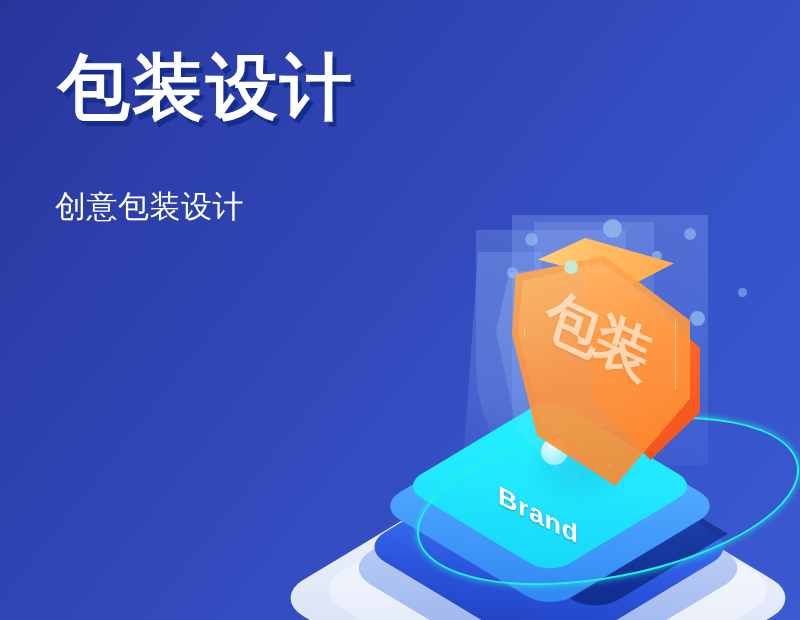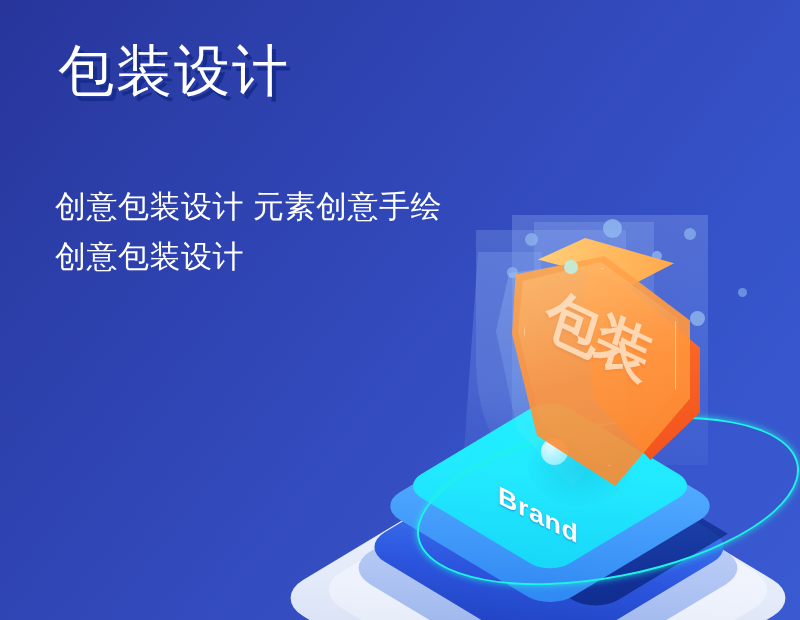--- a/index.html
+++ b/index.html
@@ -217,23 +217,23 @@
     left: 74px; top: 22px;
     width: 14px; height: 14px;
     border-radius: 50%;
     background: #BFEFE0;
     opacity: .9;
   }
 
   
   .title {
     position: absolute;
-    left: 58px; top: 40px;
-    font-size: 56px;
-    font-weight: normal;
+    left: 58px; top: 48px;
+    font-size: 72px;
+    font-weight: bold;
     color: #FFFFFF;
     letter-spacing: 2px;
     line-height: 1.1;
     text-shadow: 4px 5px 0 rgba(22,44,140,.95);
     white-space: nowrap;
   }
   .subtitle {
     position: absolute;
     left: 55px; top: 182px;
     font-size: 31px;
@@ -287,17 +287,16 @@
     <div class="shield-face"></div>
     <div class="shield-face-hi"></div>
     <div class="shield-inline"></div>
     <div class="shield-dot"></div>
     <div class="shield-text">包装</div>
   </div>
 
   <div class="title">包装设计</div>
 
   <div class="subtitle" id="subtitle-block">
-      <div>创意包装设计 元素创意手绘</div>
       <div>创意包装设计</div>
     </div>
 
 </div>
 
 </body></html>

